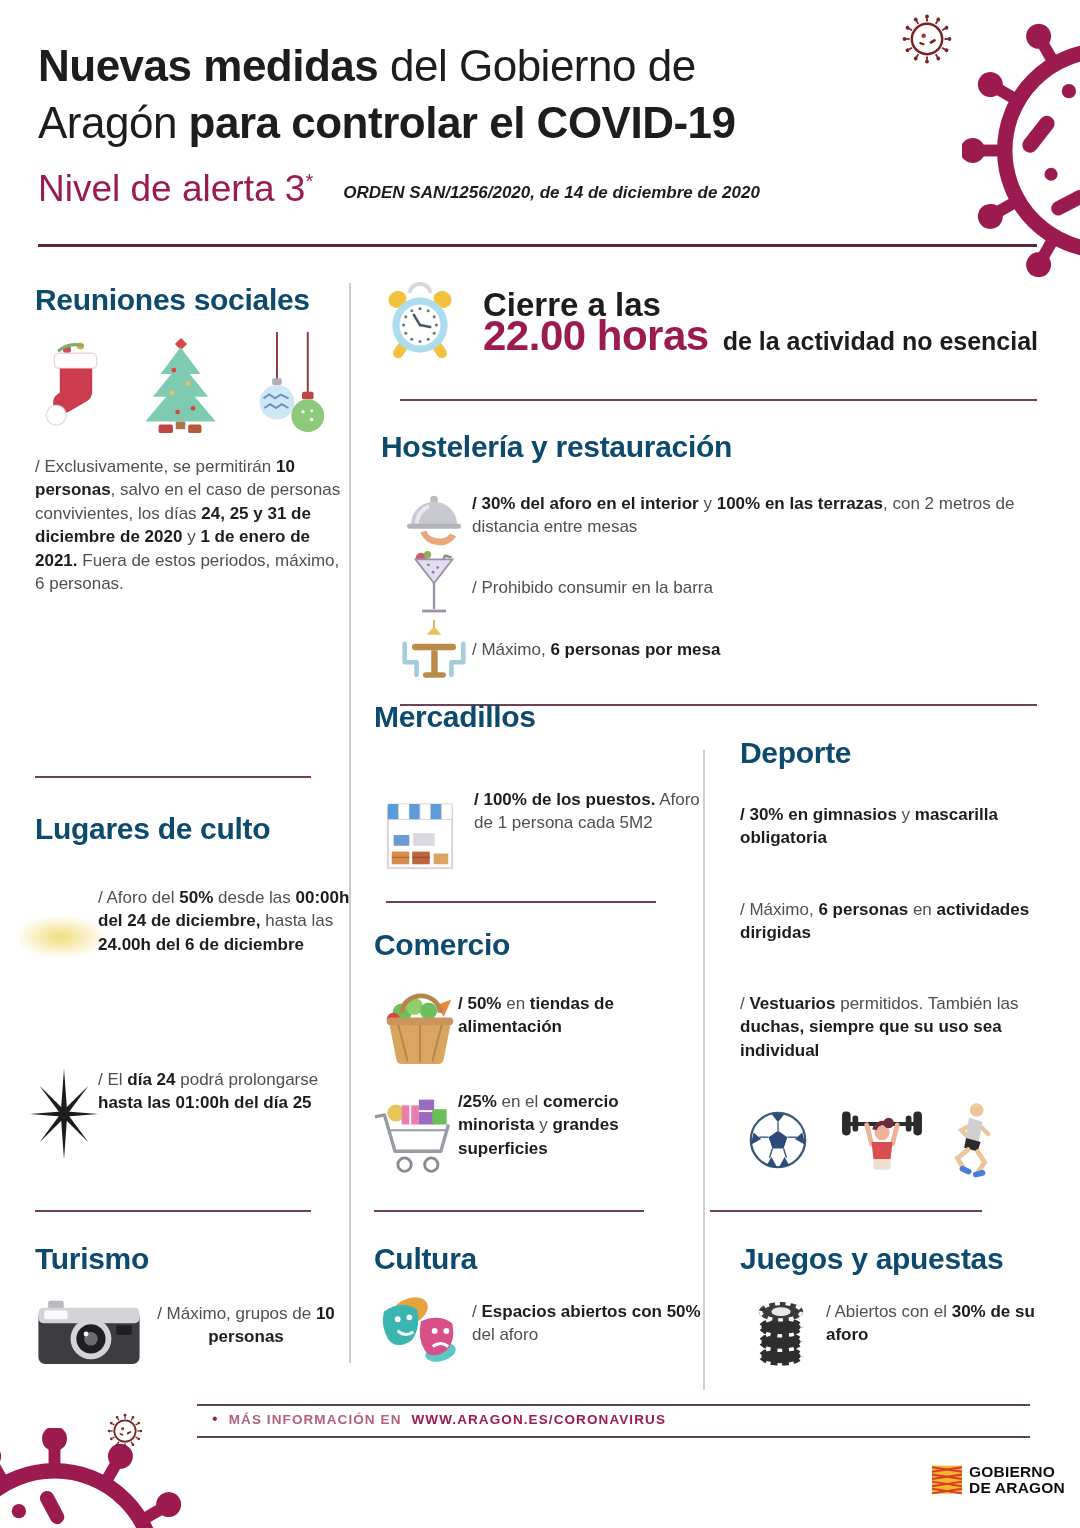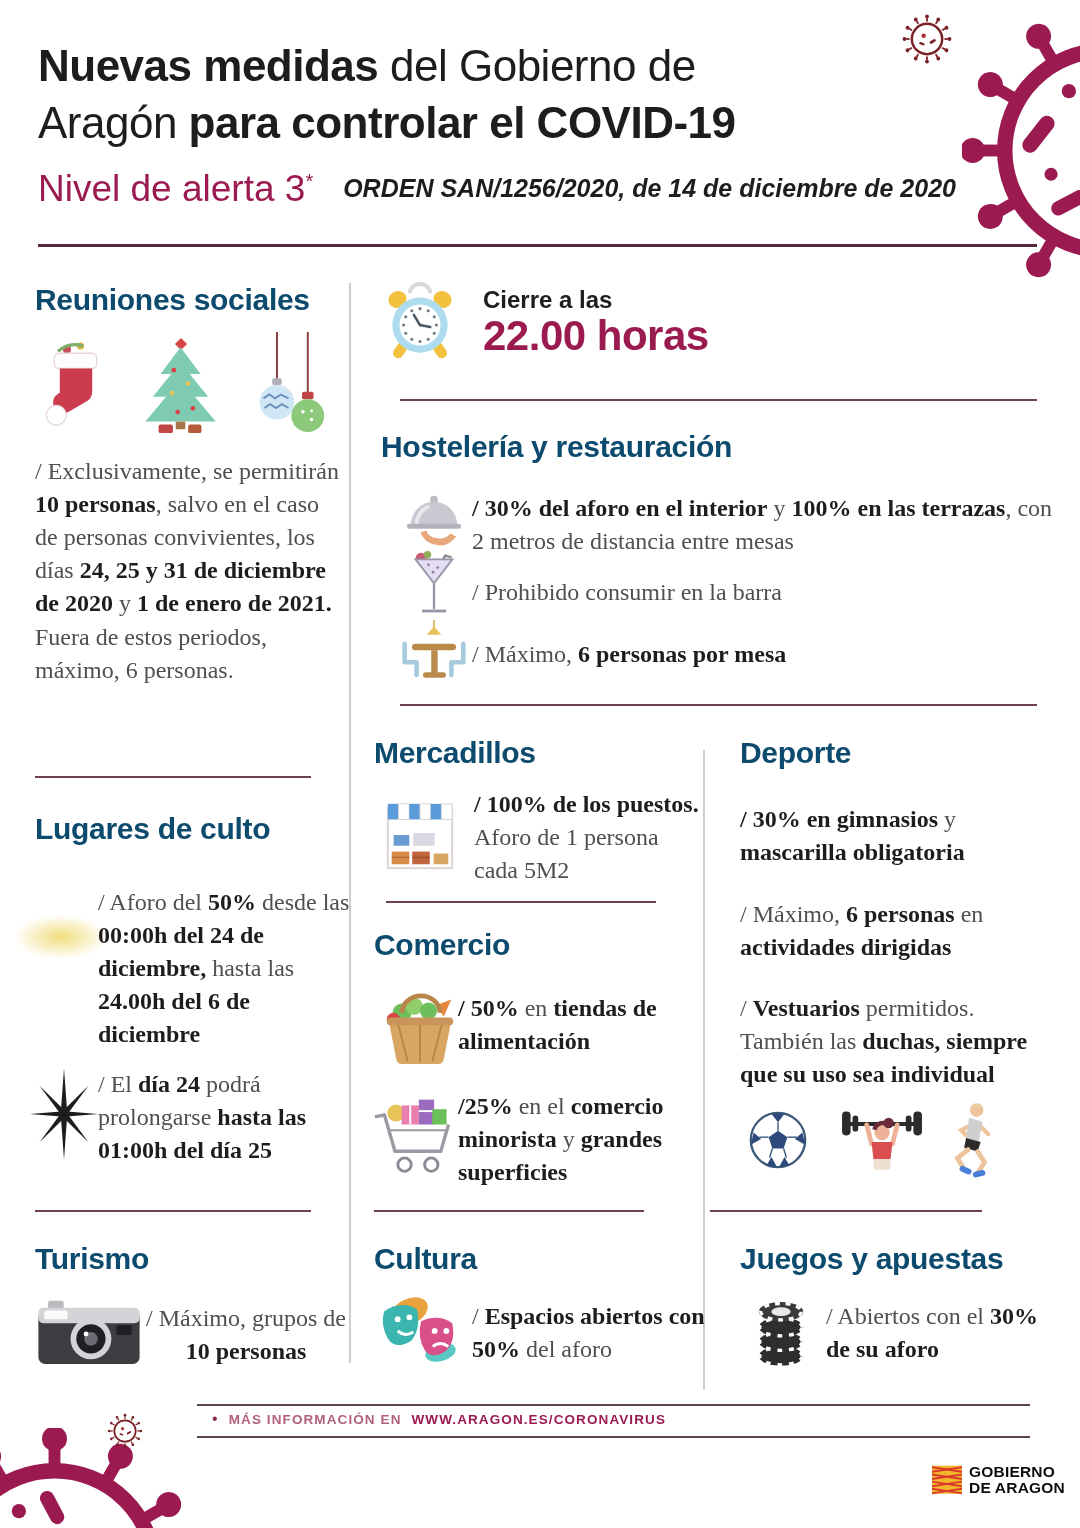--- a/index.html
+++ b/index.html
@@ -6,28 +6,28 @@
   html,body { background:#ffffff; }
   .page {
     position:relative; width:1080px; height:1528px; background:#fff;
     overflow:hidden; font-family:"Liberation Sans", sans-serif; color:#4f4f4f;
   }
   .abs { position:absolute; }
   .title { font-size:44px; line-height:1.0; font-weight:400; color:#1d1d1b; letter-spacing:-0.5px; }
   .title span { color:#1d1d1b; }
   .alert { font-size:37px; font-weight:400; color:#9b1b50; }
   .alert sup { font-size:20px; }
-  .order { font-size:25px; font-style:italic; font-weight:700; color:#1d1d1b; padding-bottom:7px; }
+  .order { font-size:17px; font-style:italic; font-weight:700; color:#1d1d1b; padding-bottom:7px; }
   .sec-h { font-weight:700; color:#0c4a6e; font-size:30px; letter-spacing:-0.3px; }
-  .body-t { font-size:24px; line-height:1.38; color:#4f4f4f; font-weight:400;font-family:Liberation Serif, serif; }
+  .body-t { font-size:17px; line-height:1.38; color:#4f4f4f; font-weight:400; }
   .b { font-weight:700; color:#1d1d1b; }
   .accent { color:#9b1b50; }
   .hline { background:#6e4157; height:2px; }
   .vline { background:#cdcdcd; width:2px; }
-  .cierre-l1 { font-size:24px; font-weight:700; color:#1d1d1b; }
+  .cierre-l1 { font-size:33px; font-weight:700; color:#1d1d1b; }
   .cierre-row { display:flex; align-items:baseline; gap:14px; }
   .cierre-time { font-size:42px; font-weight:700; color:#9b1b50; letter-spacing:-0.5px; }
   .cierre-tail { font-size:25px; font-weight:700; color:#1d1d1b; }
   .finfo { display:flex; align-items:center; gap:10px; font-size:13.5px; letter-spacing:1.1px; }
   .finfo .dot { color:#8a2d45; font-size:16px; }
   .finfo .pre { color:#b2607e; font-weight:700; }
   .finfo .url { color:#9b1b50; font-weight:700; }
   .logo-text { font-size:15.5px; font-weight:700; color:#0d0d0d; line-height:1.0; letter-spacing:0.2px; }
   .glow { background: radial-gradient(closest-side, rgba(240,220,120,0.95), rgba(240,220,120,0)); }
 </style>
@@ -215,20 +215,21 @@
         <circle cx="20" cy="42" r="1.5"></circle>
           <circle cx="22.1" cy="34" r="1.5"></circle>
           <circle cx="28" cy="28.1" r="1.5"></circle>
       </g>
       <line x1="36" y1="42" x2="30" y2="32" stroke="#4a5a62" stroke-width="2.5" stroke-linecap="round"></line>
       <line x1="36" y1="42" x2="46" y2="44" stroke="#4a5a62" stroke-width="2.5" stroke-linecap="round"></line>
     </svg>
     <div class="abs cierre-l1" style="left:483px; top:286px;">Cierre a las</div>
     <div class="abs cierre-row" style="left:483px; top:312px;text-align:center;">
       <span class="cierre-time">22.00 horas</span>
+      <span class="cierre-tail">de la actividad no esencial</span>
     </div>
     <div class="abs hline" style="left:400px; top:399px; width:637px;"></div>
   </div>
 
   <div>
     <div class="abs sec-h" style="left:381px; top:430px;">Hostelería y restauración</div>
 
     <svg class="abs" style="left:403px; top:492px;" width="62" height="56" viewBox="0 0 64 58">
       <circle cx="32" cy="8" r="4" fill="#bcbcc4"></circle>
       <path d="M8 34 a24 24 0 0 1 48 0 z" fill="#c9c9d1"></path>
@@ -259,21 +260,21 @@
       <rect x="17" y="26" width="48" height="7" rx="3.5" fill="#b98a4a"></rect>
       <rect x="38" y="33" width="7" height="25" fill="#b98a4a"></rect>
       <rect x="29" y="57" width="25" height="6" rx="3" fill="#b98a4a"></rect>
     </svg>
     <div class="abs body-t" style="left:472px; top:638px; width:590px;"><span>/  Máximo, </span><span class="b">6 personas por mesa</span></div>
 
     <div class="abs hline" style="left:400px; top:704px; width:637px;"></div>
   </div>
 
   <div>
-    <div class="abs sec-h" style="left:374px; top:736px;">Mercadillos</div>
+    <div class="abs sec-h" style="left:374px; top:700px;">Mercadillos</div>
     <svg class="abs" style="left:382px; top:798px;" width="76" height="76" viewBox="0 0 78 78">
       <rect x="6" y="10" width="66" height="62" fill="#fff" stroke="#dcd3d3" stroke-width="2"></rect>
       <g>
         <rect x="6" y="6" width="11" height="16" fill="#5a9bd9"></rect>
           <rect x="17" y="6" width="11" height="16" fill="#fff" stroke="#dcd3d3" stroke-width="1"></rect>
         <rect x="28" y="6" width="11" height="16" fill="#5a9bd9"></rect>
           <rect x="39" y="6" width="11" height="16" fill="#fff" stroke="#dcd3d3" stroke-width="1"></rect>
         <rect x="50" y="6" width="11" height="16" fill="#5a9bd9"></rect>
           <rect x="61" y="6" width="11" height="16" fill="#fff" stroke="#dcd3d3" stroke-width="1"></rect>
       </g>

